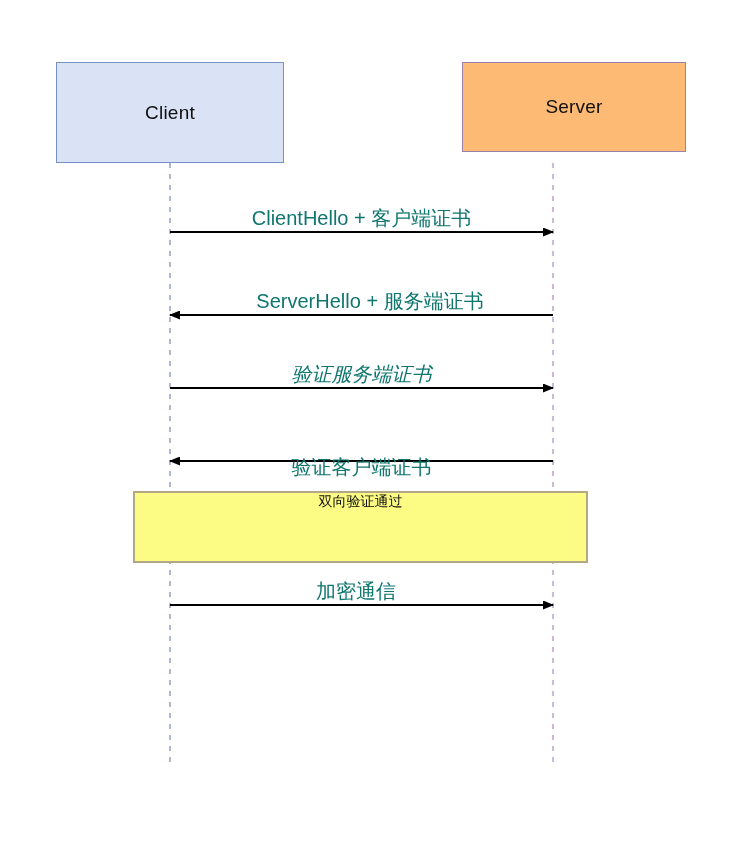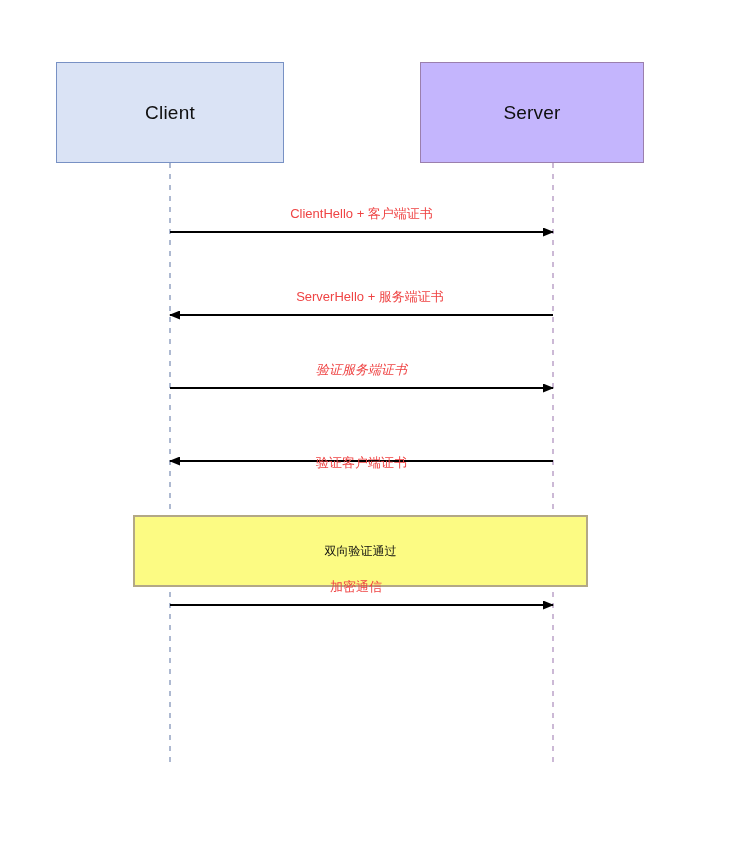--- a/index.html
+++ b/index.html
@@ -38,49 +38,47 @@
   }
   #participant-client {
     left: 56px;
     top: 62px;
     width: 228px;
     height: 101px;
     background: #dae3f5;
     border: 1px solid #7891c4;
   }
   #participant-server {
-    left: 420px;
+    left: 462px;
     top: 62px;
     width: 224px;
-    height: 101px;
-    background: #c4b5fd;
+    height: 90px;
+    background: #fdba74;
     border: 1px solid #9b7fad;
   }
   .note-box {
     position: absolute;
     box-sizing: border-box;
     display: flex;
-    align-items: center;
     justify-content: center;
-    font-size: 12px;
+    font-size: 14px;
     color: #0f0f0f;
-    margin-top: 24px;
   }
   #note-mutual-auth {
     left: 133px;
     top: 491px;
     width: 455px;
     height: 72px;
     background: #fcfb83;
     border: 2px solid #b3a886;
   }
   .msg-label {
     position: absolute;
-    font-size: 13px;
-    color: #ef4444;
+    font-size: 20px;
+    color: #0f766e;
     white-space: nowrap;
     transform: translateX(-50%);
   }
 </style>
 </head>
 <body>
 
 <div id="diagram">
 
   <svg class="layer" id="lines-layer" viewBox="0 0 730 852">

